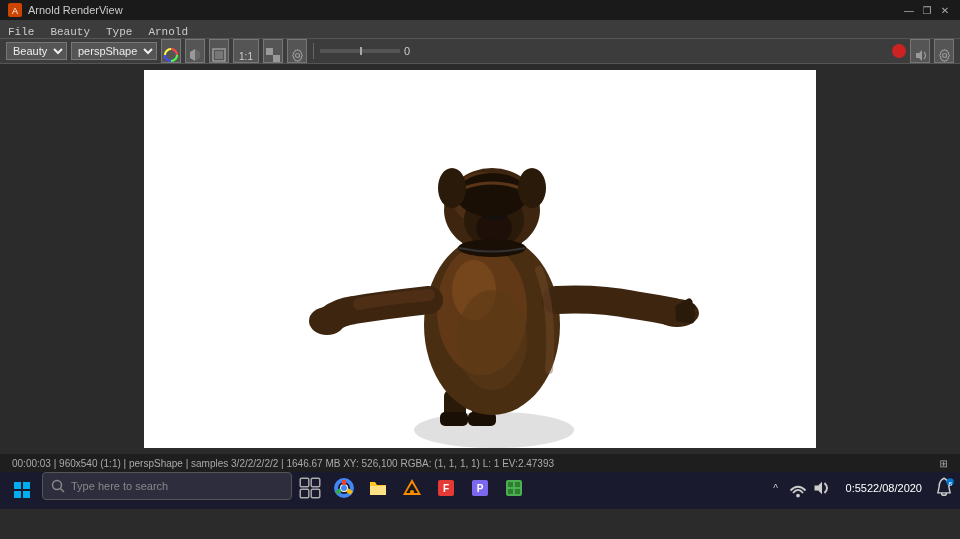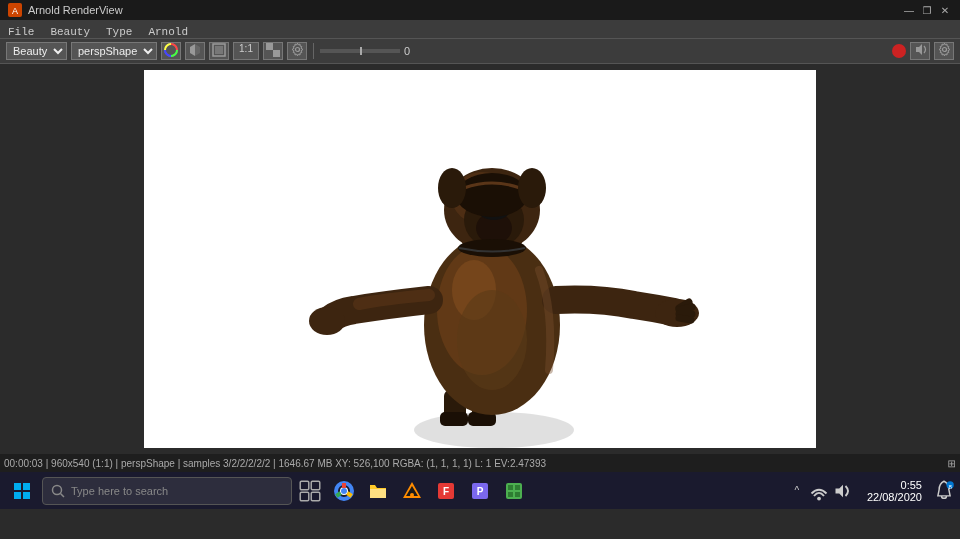--- a/index.html
+++ b/index.html
@@ -74,27 +74,27 @@
       background: #555;
       color: #eee;
       border: 1px solid #777;
       font-size: 11px;
       height: 18px;
       padding: 0 2px;
       cursor: pointer;
     }
     .toolbar-btn {
       width: 20px;
-      height: 18px;
+      height: 24px;
       background: #555;
       border: 1px solid #777;
       color: #eee;
       font-size: 10px;
       display: flex;
-      align-items: flex-start;
+      align-items: flex-end;
       justify-content: center;
       cursor: pointer;
     }
     .toolbar-separator {
       width: 1px;
       height: 16px;
       background: #666;
       margin: 0 2px;
     }
     .toolbar-slider-container {
@@ -126,40 +126,40 @@
       overflow: hidden;
     }
 
     
     #status-bar {
       width: 100%;
       height: 18px;
       background: #1e1e1e;
       display: flex;
       align-items: center;
-      padding: 0 4px;
+      padding: 0 12px;
       gap: 4px;
     }
     #status-text {
       color: #aaaaaa;
       font-size: 10px;
     }
     #status-icon {
       margin-left: auto;
       color: #aaaaaa;
       font-size: 10px;
     }
 
     
     #taskbar {
       width: 100%;
       height: 37px;
       background: #1a1a2e;
       display: flex;
-      align-items: center;
+      align-items: flex-start;
       padding: 0 4px;
       gap: 2px;
       position: relative;
     }
     #start-btn {
       width: 36px;
       height: 36px;
       display: flex;
       align-items: center;
       justify-content: center;
@@ -199,21 +199,21 @@
       gap: 4px;
     }
     #system-tray {
       display: flex;
       align-items: center;
       gap: 4px;
       padding: 0 4px;
     }
     #clock {
       display: flex;
-      flex-direction: column;
+      flex-direction: row;
       align-items: flex-end;
       padding: 0 6px;
     }
     #clock-time {
       color: #ffffff;
       font-size: 11px;
     }
     #clock-date {
       color: #ffffff;
       font-size: 11px;

